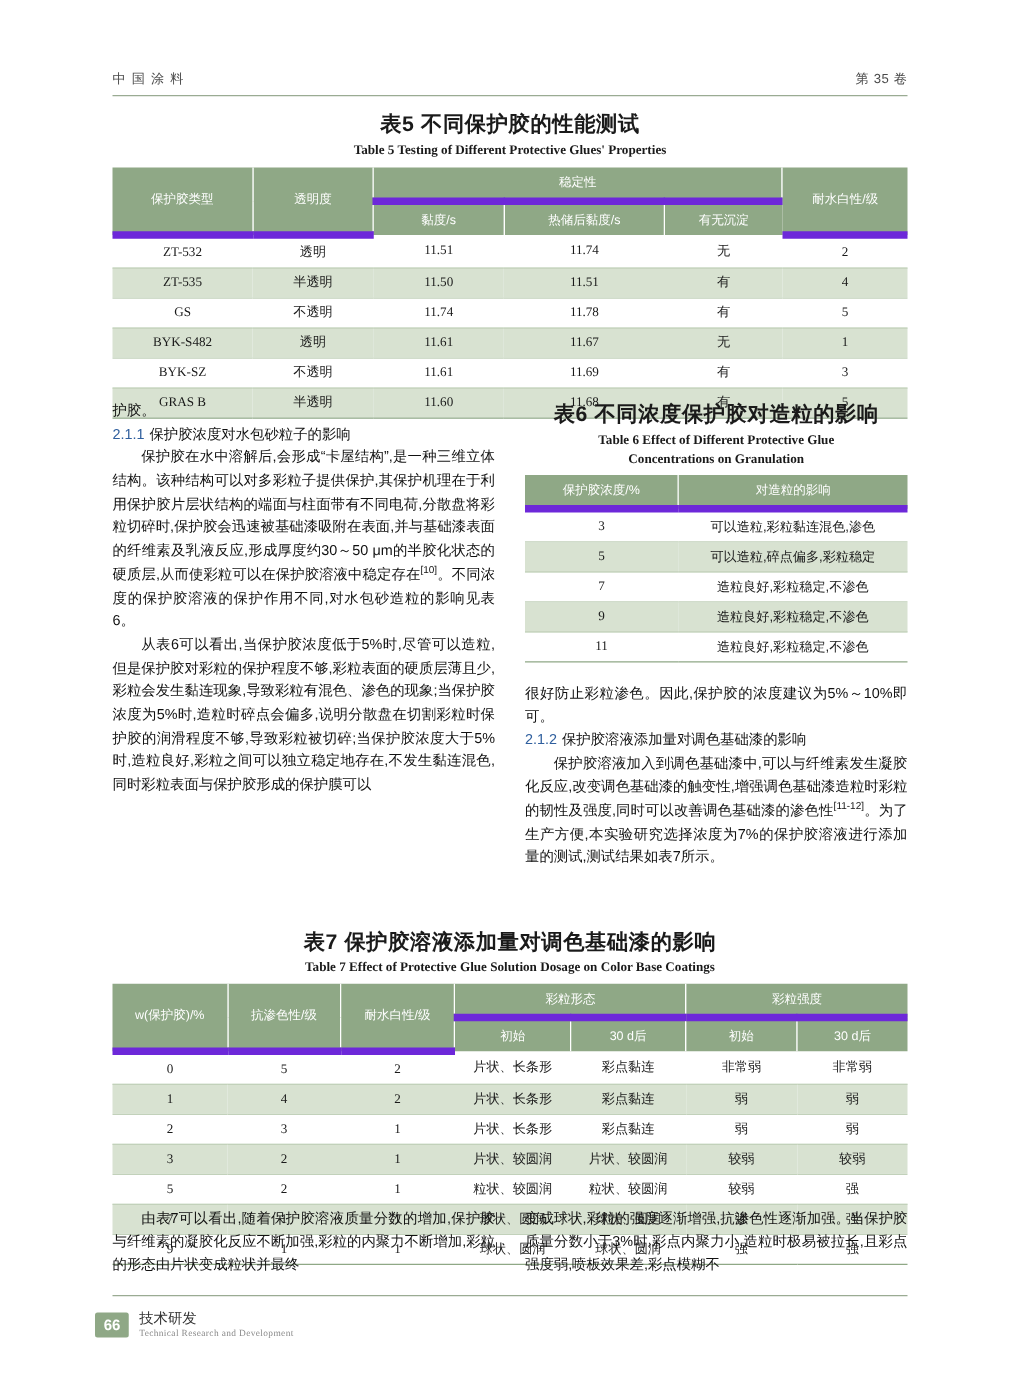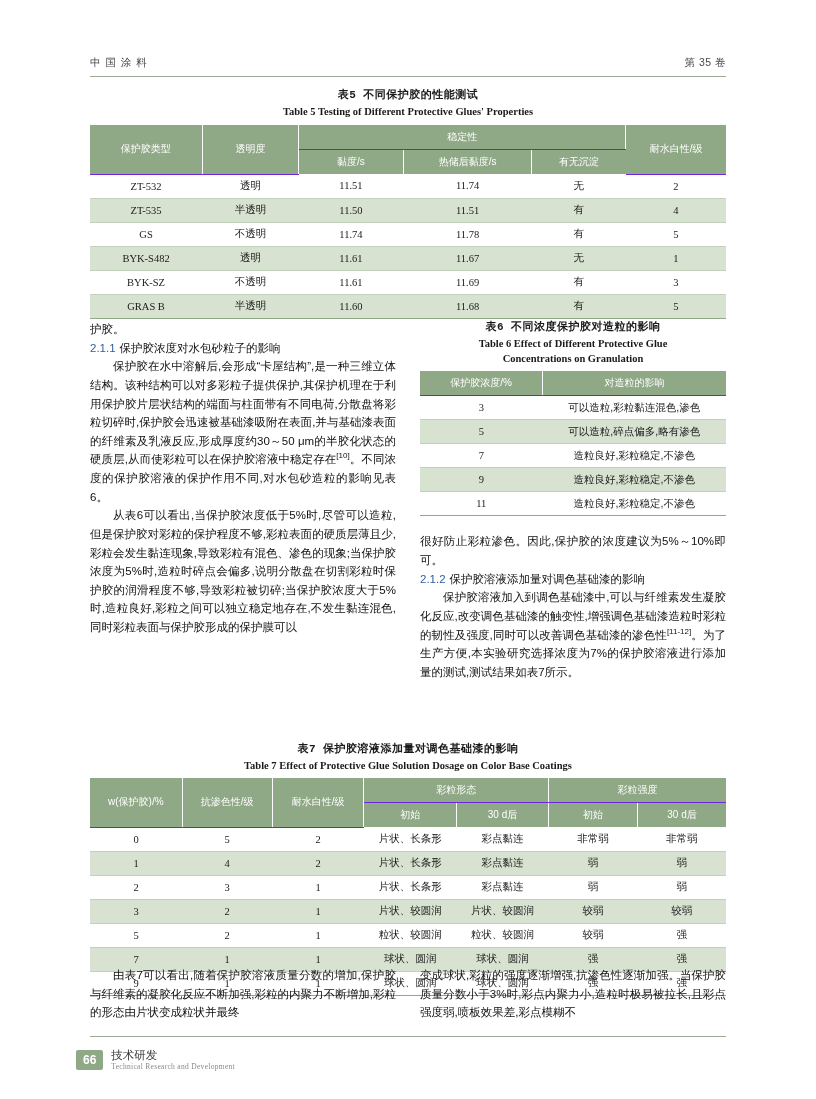--- a/index.html
+++ b/index.html
@@ -53,23 +53,23 @@
     left: 90px;
     top: 88px;
     width: 636px;
   }
   .tbl-caption {
     text-align: center;
     font-size: 11px;
     line-height: 1.45;
   }
   .tbl-caption .cn {
-    font-family: Liberation Mono, monospace;
+    font-family: Liberation Sans, sans-serif;
     font-weight: bold;
-    font-size: 11px;
+    font-size: 17px;
     letter-spacing: 0.5px;
   }
   .tbl-caption .en {
     font-family: "Liberation Serif", serif;
     font-weight: bold;
     font-size: 10.5px;
   }
 
   table {
     border-collapse: collapse;
@@ -84,21 +84,21 @@
     border: none;
   }
   thead th {
     background: #8fa886;
     color: #ffffff;
     font-weight: normal;
     font-family: "Liberation Sans", sans-serif;
     font-size: 10px;
     padding: 5px 2px;
     border-right: 1px solid #ffffff;
-    border-bottom: 1px solid #6d28d9;
+    border-bottom: 6px solid #6d28d9;
   }
   thead th:last-child { border-right: none; }
   thead th.noline { border-bottom: none; }
   tbody tr.alt td { background: #d8e2d1; }
   tbody td {
     border-bottom: 1px solid #c2d1ba;
     height: 17px;
   }
   tbody tr:last-child td { border-bottom: 1px solid #8fa886; }
   .cjk { font-family: "Liberation Sans", sans-serif; }
@@ -275,21 +275,21 @@
             <th>对造粒的影响</th>
           </tr>
         </thead>
         <tbody>
           <tr>
             <td>3</td>
             <td class="cjk">可以造粒,彩粒黏连混色,渗色</td>
           </tr>
           <tr class="alt">
             <td>5</td>
-            <td class="cjk">可以造粒,碎点偏多,略有渗色</td>
+            <td class="cjk">可以造粒,碎点偏多,彩粒稳定</td>
           </tr>
           <tr>
             <td>7</td>
             <td class="cjk">造粒良好,彩粒稳定,不渗色</td>
           </tr>
           <tr class="alt">
             <td>9</td>
             <td class="cjk">造粒良好,彩粒稳定,不渗色</td>
           </tr>
           <tr>

